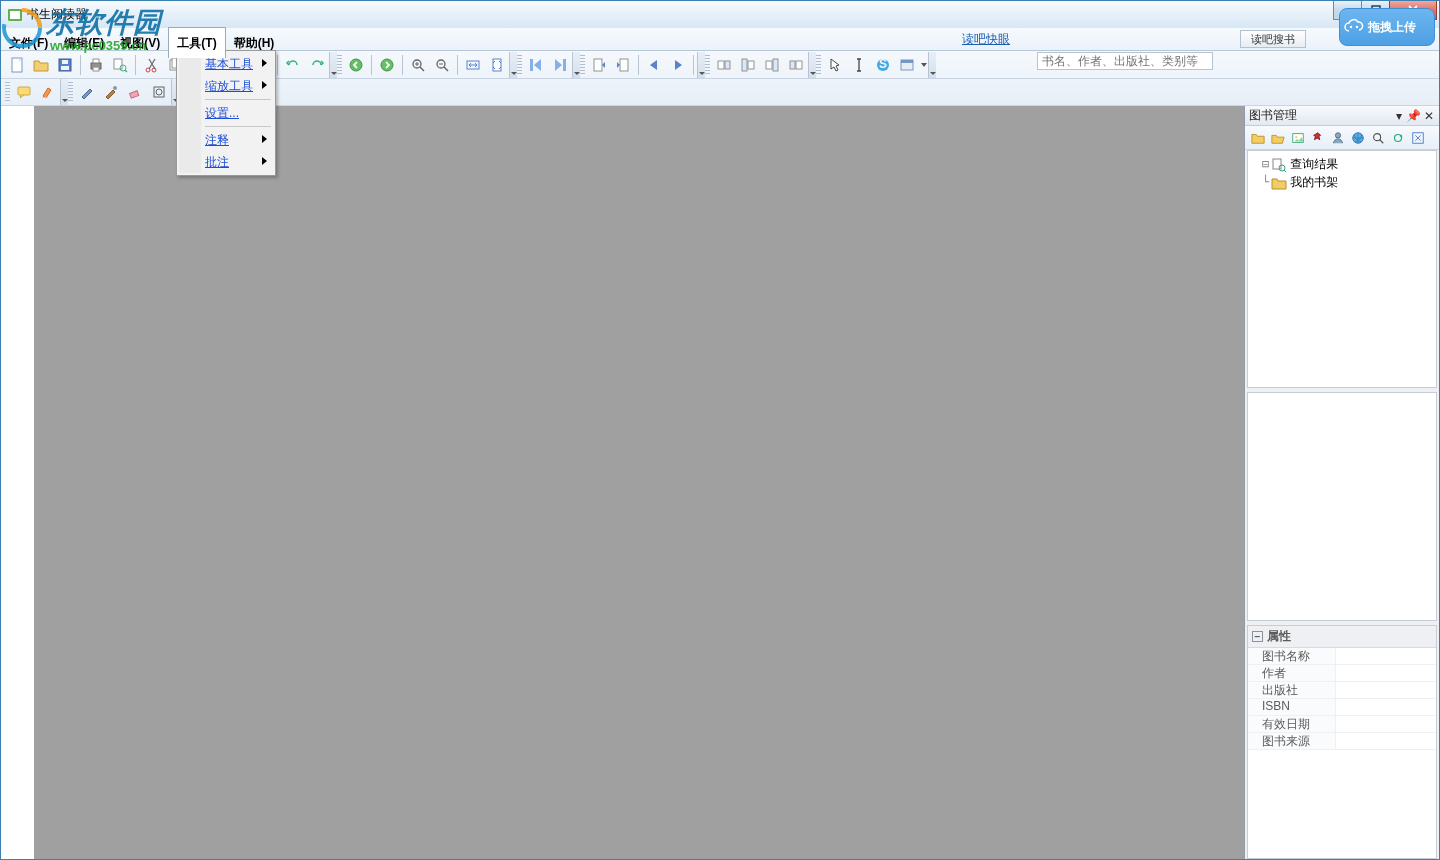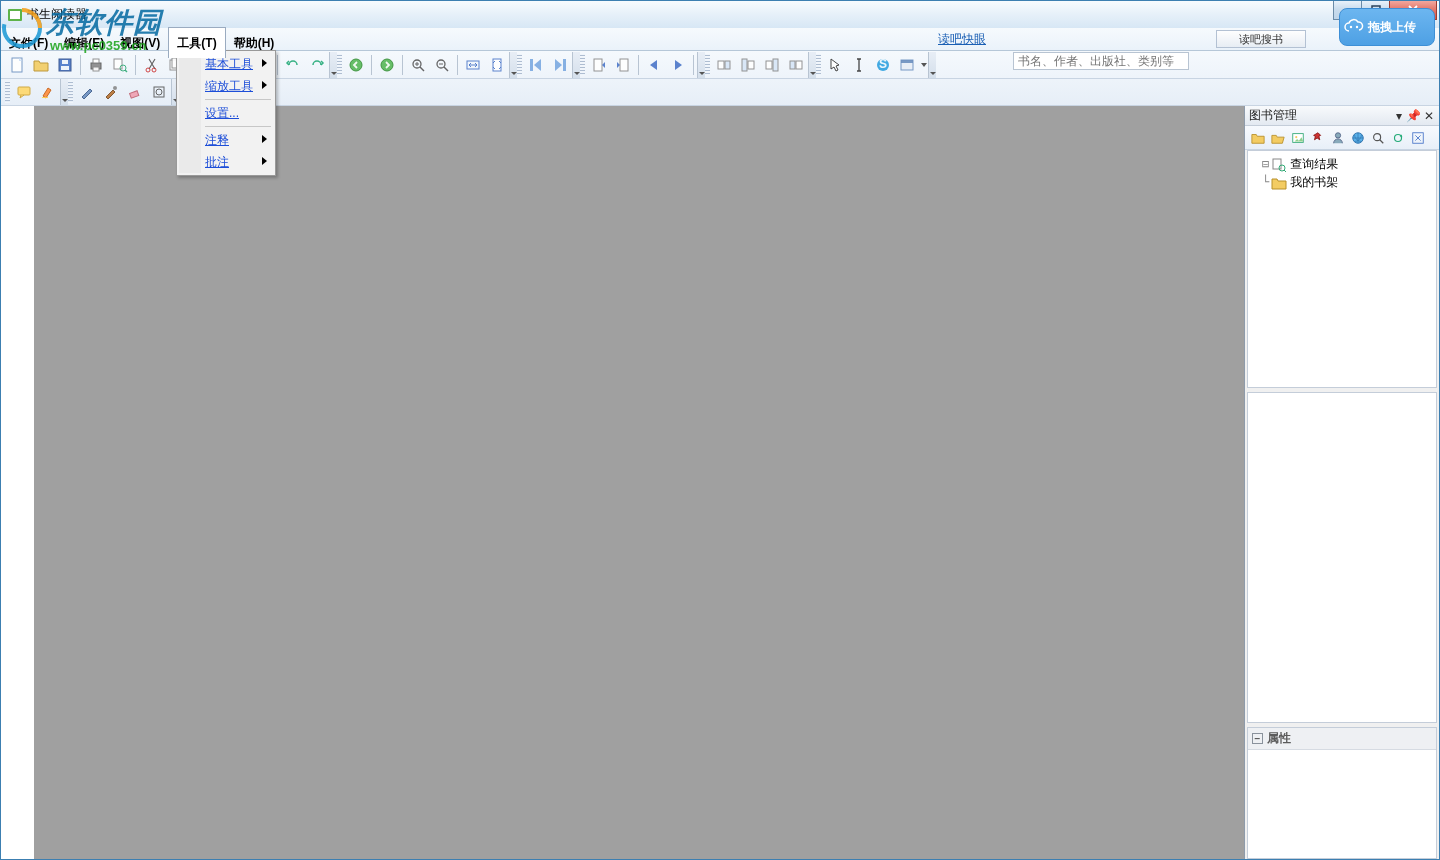--- a/index.html
+++ b/index.html
@@ -22,21 +22,21 @@
 .win-btn.close { width: 48px; background: linear-gradient(#f2a79e, #e3796c 45%, #d85445); border-color: #9e3b2f; }
 .win-btn svg { display: block; }
 
 
 .menubar-row { height: 23px; background: linear-gradient(#f6fafd, #eaf2fa); border-bottom: 1px solid #b6c7d8; display: flex; align-items: stretch; position: relative; }
 .menu-item { padding: 15px 8px; display: flex; align-items: center; color: #000; cursor: default; font-weight: bold; }
 .menu-item.open { background: #fff; border: 1px solid #9aabc0; border-bottom: none; margin-top: -1px; margin-bottom: -1px; position: relative; z-index: 200; }
 .menubar-right { margin-left: auto; display: flex; align-items: center; padding-right: 6px; gap: 27px; }
 .link { color: #1a5fb4; text-decoration: underline; cursor: pointer; }
 .search-input { width: 176px; height: 18px; border: 1px solid #b8c4d2; padding: 0 4px; color: #999; background: #fff; margin-top: 44px; }
-.search-btn { height: 18px; padding: 0 22px; border: 1px solid #b3c1d3; background: linear-gradient(#fefefe, #e7edf4); font-size: 11px; color: #333; }
+.search-btn { height: 18px; padding: 0 10px; border: 1px solid #b3c1d3; background: linear-gradient(#fefefe, #e7edf4); font-size: 11px; color: #333; }
 .upload-box { position: absolute; right: 4px; top: -20px; height: 38px; width: 96px; display: flex; align-items: center; border: 1px solid #3d8fd6; border-radius: 8px; background: linear-gradient(#6cb6f0, #4ea0e4); }
 .upload-box .icon { width: 28px; display: flex; justify-content: center; color: #fff; }
 .upload-box .txt { color: #fff; font-weight: bold; }
 .upload-box .cloud { width: 20px; height: 20px; }
 
 
 .dropdown { position: absolute; top: 50px; left: 176px; width: 100px; background: #f2f2f2; border: 1px solid #999; box-shadow: 2px 2px 3px rgba(0,0,0,0.25); z-index: 150; padding: 2px; }
 .dropdown .row { height: 22px; display: flex; align-items: center; padding-left: 26px; position: relative; color: #1d4ed8; text-decoration: underline; }
 .dropdown .arrow { position: absolute; right: 6px; top: 6px; border-left: 5px solid #000; border-top: 4px solid transparent; border-bottom: 4px solid transparent; }
 .dropdown .sep { height: 1px; background: #c7c7c7; margin: 2px 2px 2px 26px; }
@@ -503,20 +503,46 @@
               <span>我的书架</span>
             </div>
           </div>
       </div>
       <div class="blank-pane"></div>
       <div class="prop-pane">
         <div class="prop-hdr">
           <span class="box">−</span>
           <span>属性</span>
         </div>
+        <div id="props">
+            <div class="prop-row">
+              <div class="k">图书名称</div>
+              <div class="v"></div>
+            </div>
+            <div class="prop-row">
+              <div class="k">作者</div>
+              <div class="v"></div>
+            </div>
+            <div class="prop-row">
+              <div class="k">出版社</div>
+              <div class="v"></div>
+            </div>
+            <div class="prop-row">
+              <div class="k">ISBN</div>
+              <div class="v"></div>
+            </div>
+            <div class="prop-row">
+              <div class="k">有效日期</div>
+              <div class="v"></div>
+            </div>
+            <div class="prop-row">
+              <div class="k">图书来源</div>
+              <div class="v"></div>
+            </div>
+          </div>
         <div class="prop-footer"></div>
       </div>
     </div>
   </div>
 
 </div>
 
 <div class="dropdown" id="dropdown">
   <div class="gutter"></div>
 <div class="row">基本工具<span class="arrow"></span></div>

